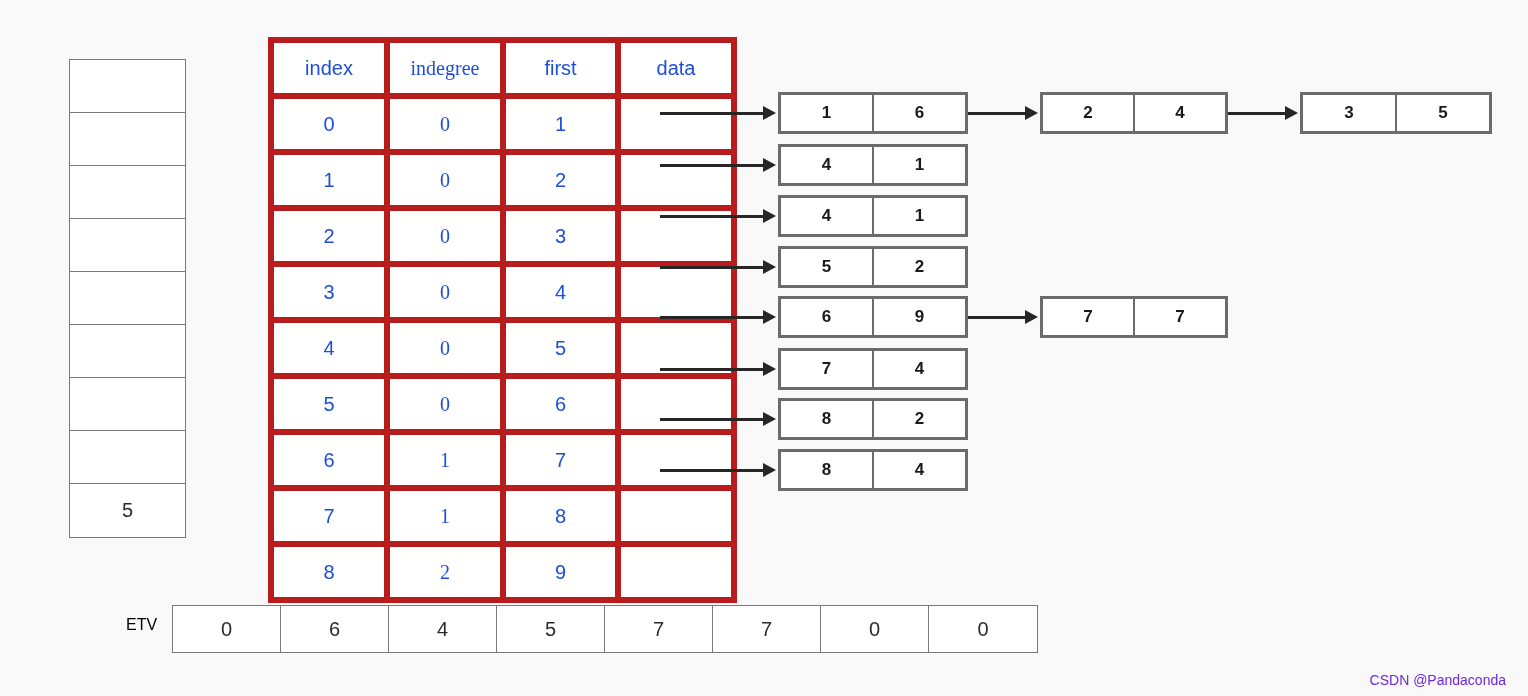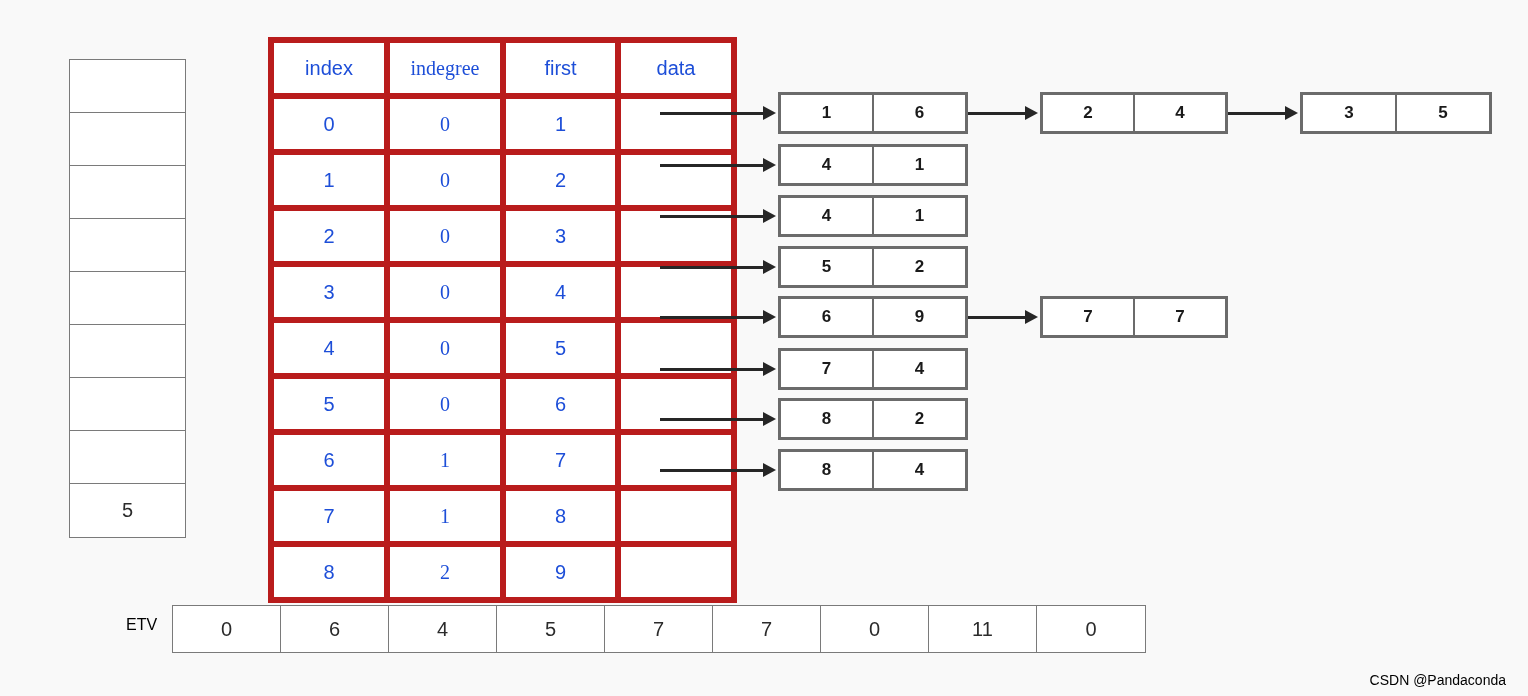--- a/index.html
+++ b/index.html
@@ -140,21 +140,21 @@
     color: #2b2b2b;
   }
   .etv-cell:last-child { border-right: none; }
 
   
   .watermark {
     position: absolute;
     right: 22px;
     bottom: 8px;
     font-size: 14px;
-    color: #000000;
+    color: #6d28d9;
   }
 </style>
 </head>
 <body>
 
 <div id="canvas">
 
   <div class="stack" id="stack">
       <div class="stack-cell"></div>
       <div class="stack-cell"></div>
@@ -294,18 +294,17 @@
 
   <div class="etv-label">ETV</div>
   <div class="etv" id="etv">
       <div class="etv-cell">0</div>
       <div class="etv-cell">6</div>
       <div class="etv-cell">4</div>
       <div class="etv-cell">5</div>
       <div class="etv-cell">7</div>
       <div class="etv-cell">7</div>
       <div class="etv-cell">0</div>
-      <div class="etv-cell">11</div>
       <div class="etv-cell">0</div>
     </div>
 
   <div class="watermark">CSDN @Pandaconda</div>
 </div>
 
 </body></html>

